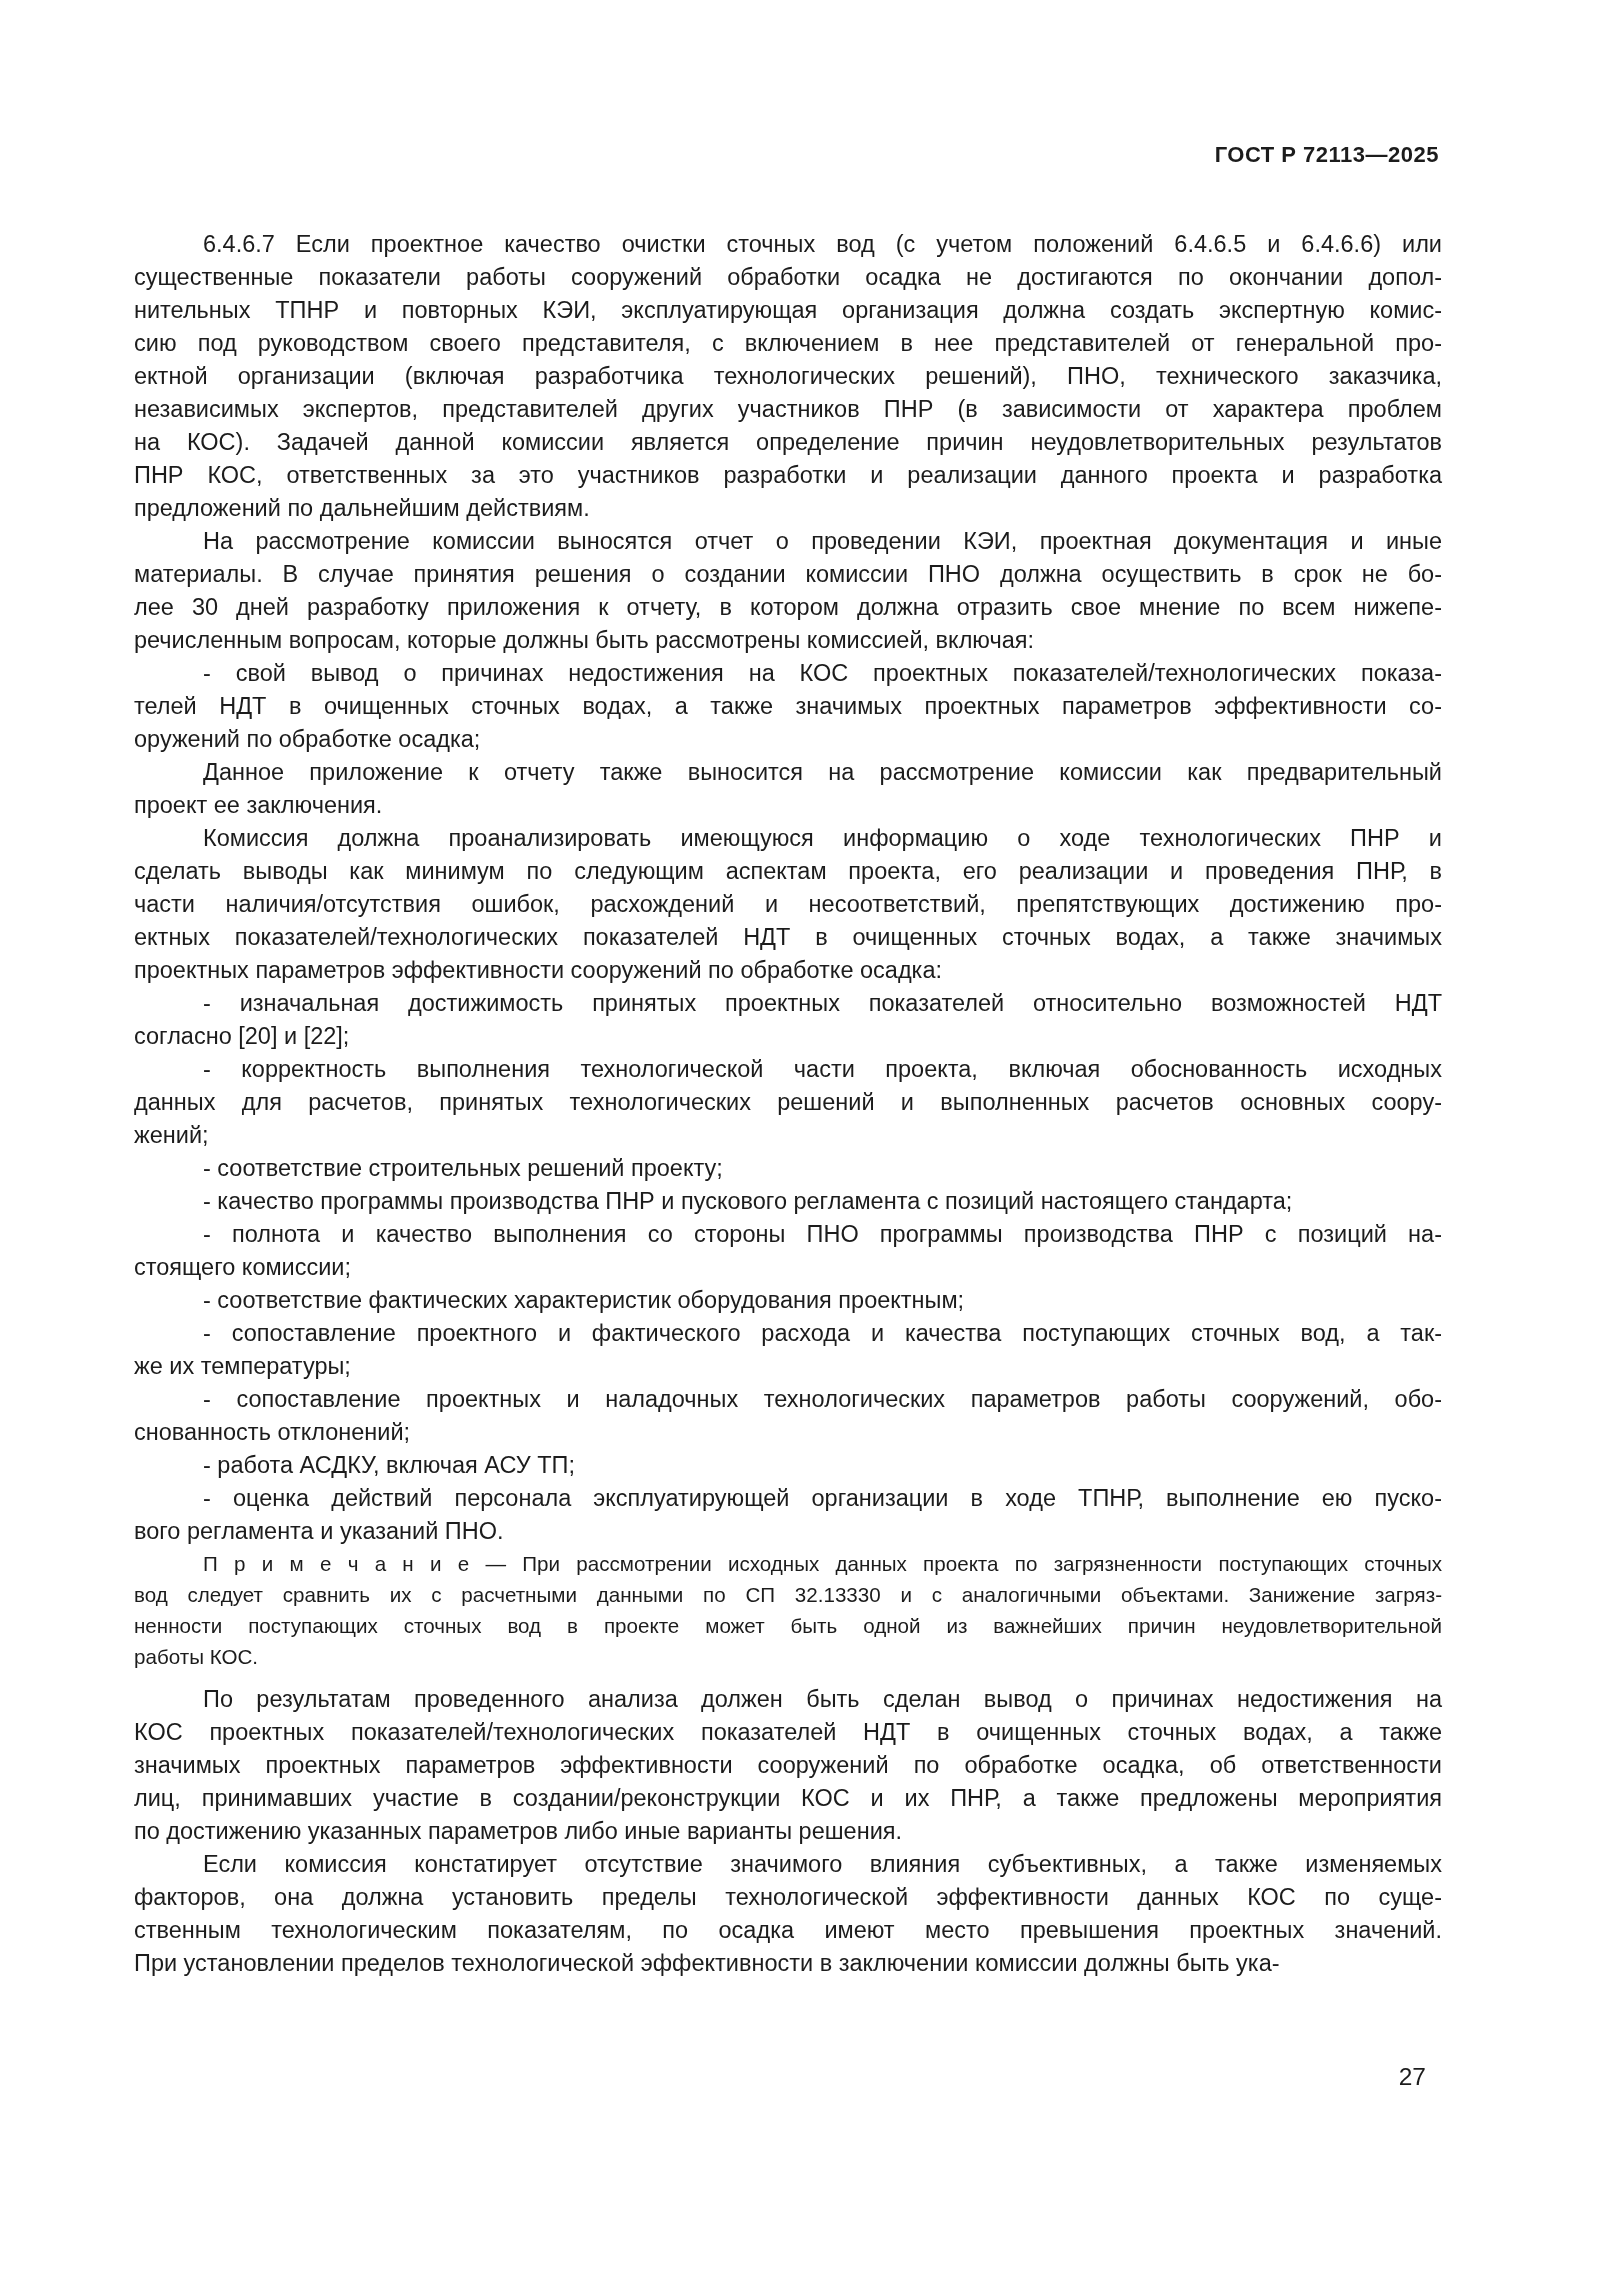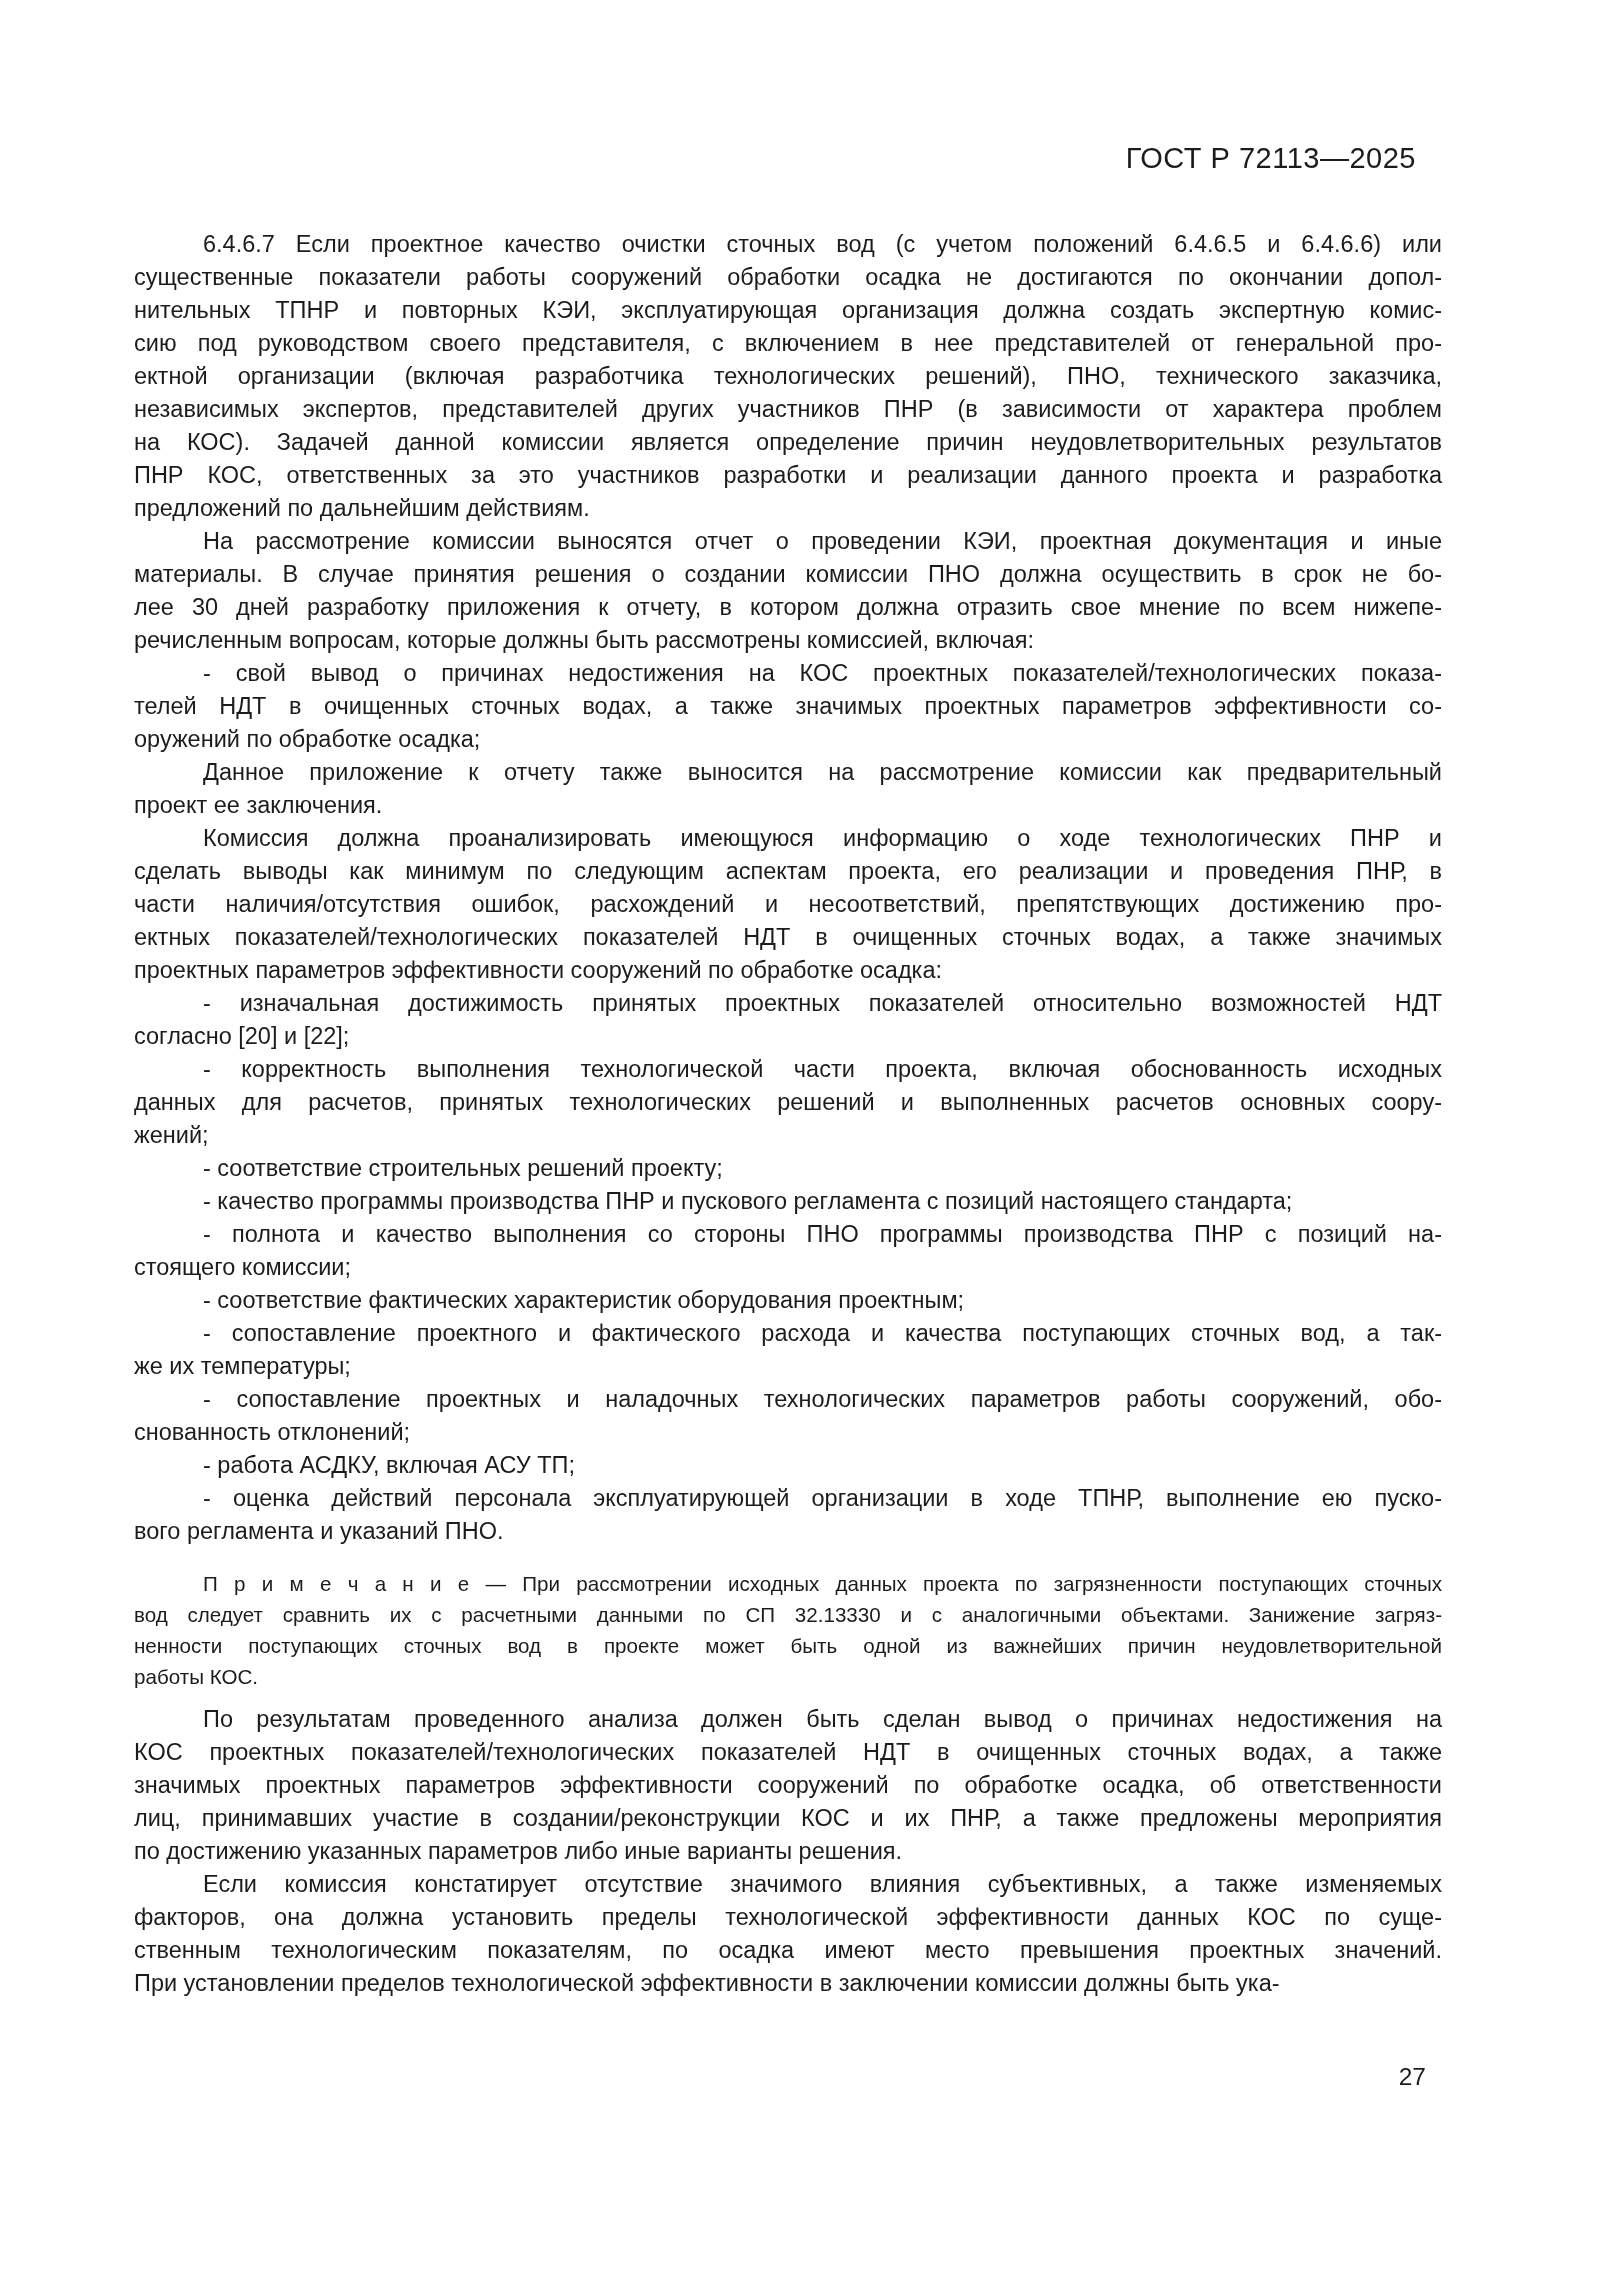--- a/index.html
+++ b/index.html
@@ -15,23 +15,23 @@
     color: #1c1c1c;
   }
   .page {
     position: absolute;
     inset: 0;
     background: #ffffff;
   }
   .doc-header {
     position: absolute;
     top: 142px;
-    right: 205px;
-    font-size: 29px;
-    font-weight: normal;
+    right: 182px;
+    font-size: 22px;
+    font-weight: bold;
     letter-spacing: 0.5px;
     white-space: nowrap;
   }
   .content {
     position: absolute;
     top: 228px;
     left: 134px;
     width: 1308px;
     font-size: 23.5px;
     line-height: 33px;
@@ -42,21 +42,21 @@
   }
   .para .line:last-child {
     text-align-last: left;
   }
   .para .line.first {
     padding-left: 69px;
   }
   .para.note {
     font-size: 20.6px;
     line-height: 31px;
-    margin-top: 20px;
+    margin-top: 0;
     margin-bottom: 10.8px;
   }
   .page-number {
     position: absolute;
     top: 2063px;
     right: 195px;
     font-size: 24.5px;
     text-align: right;
   }
 </style>

